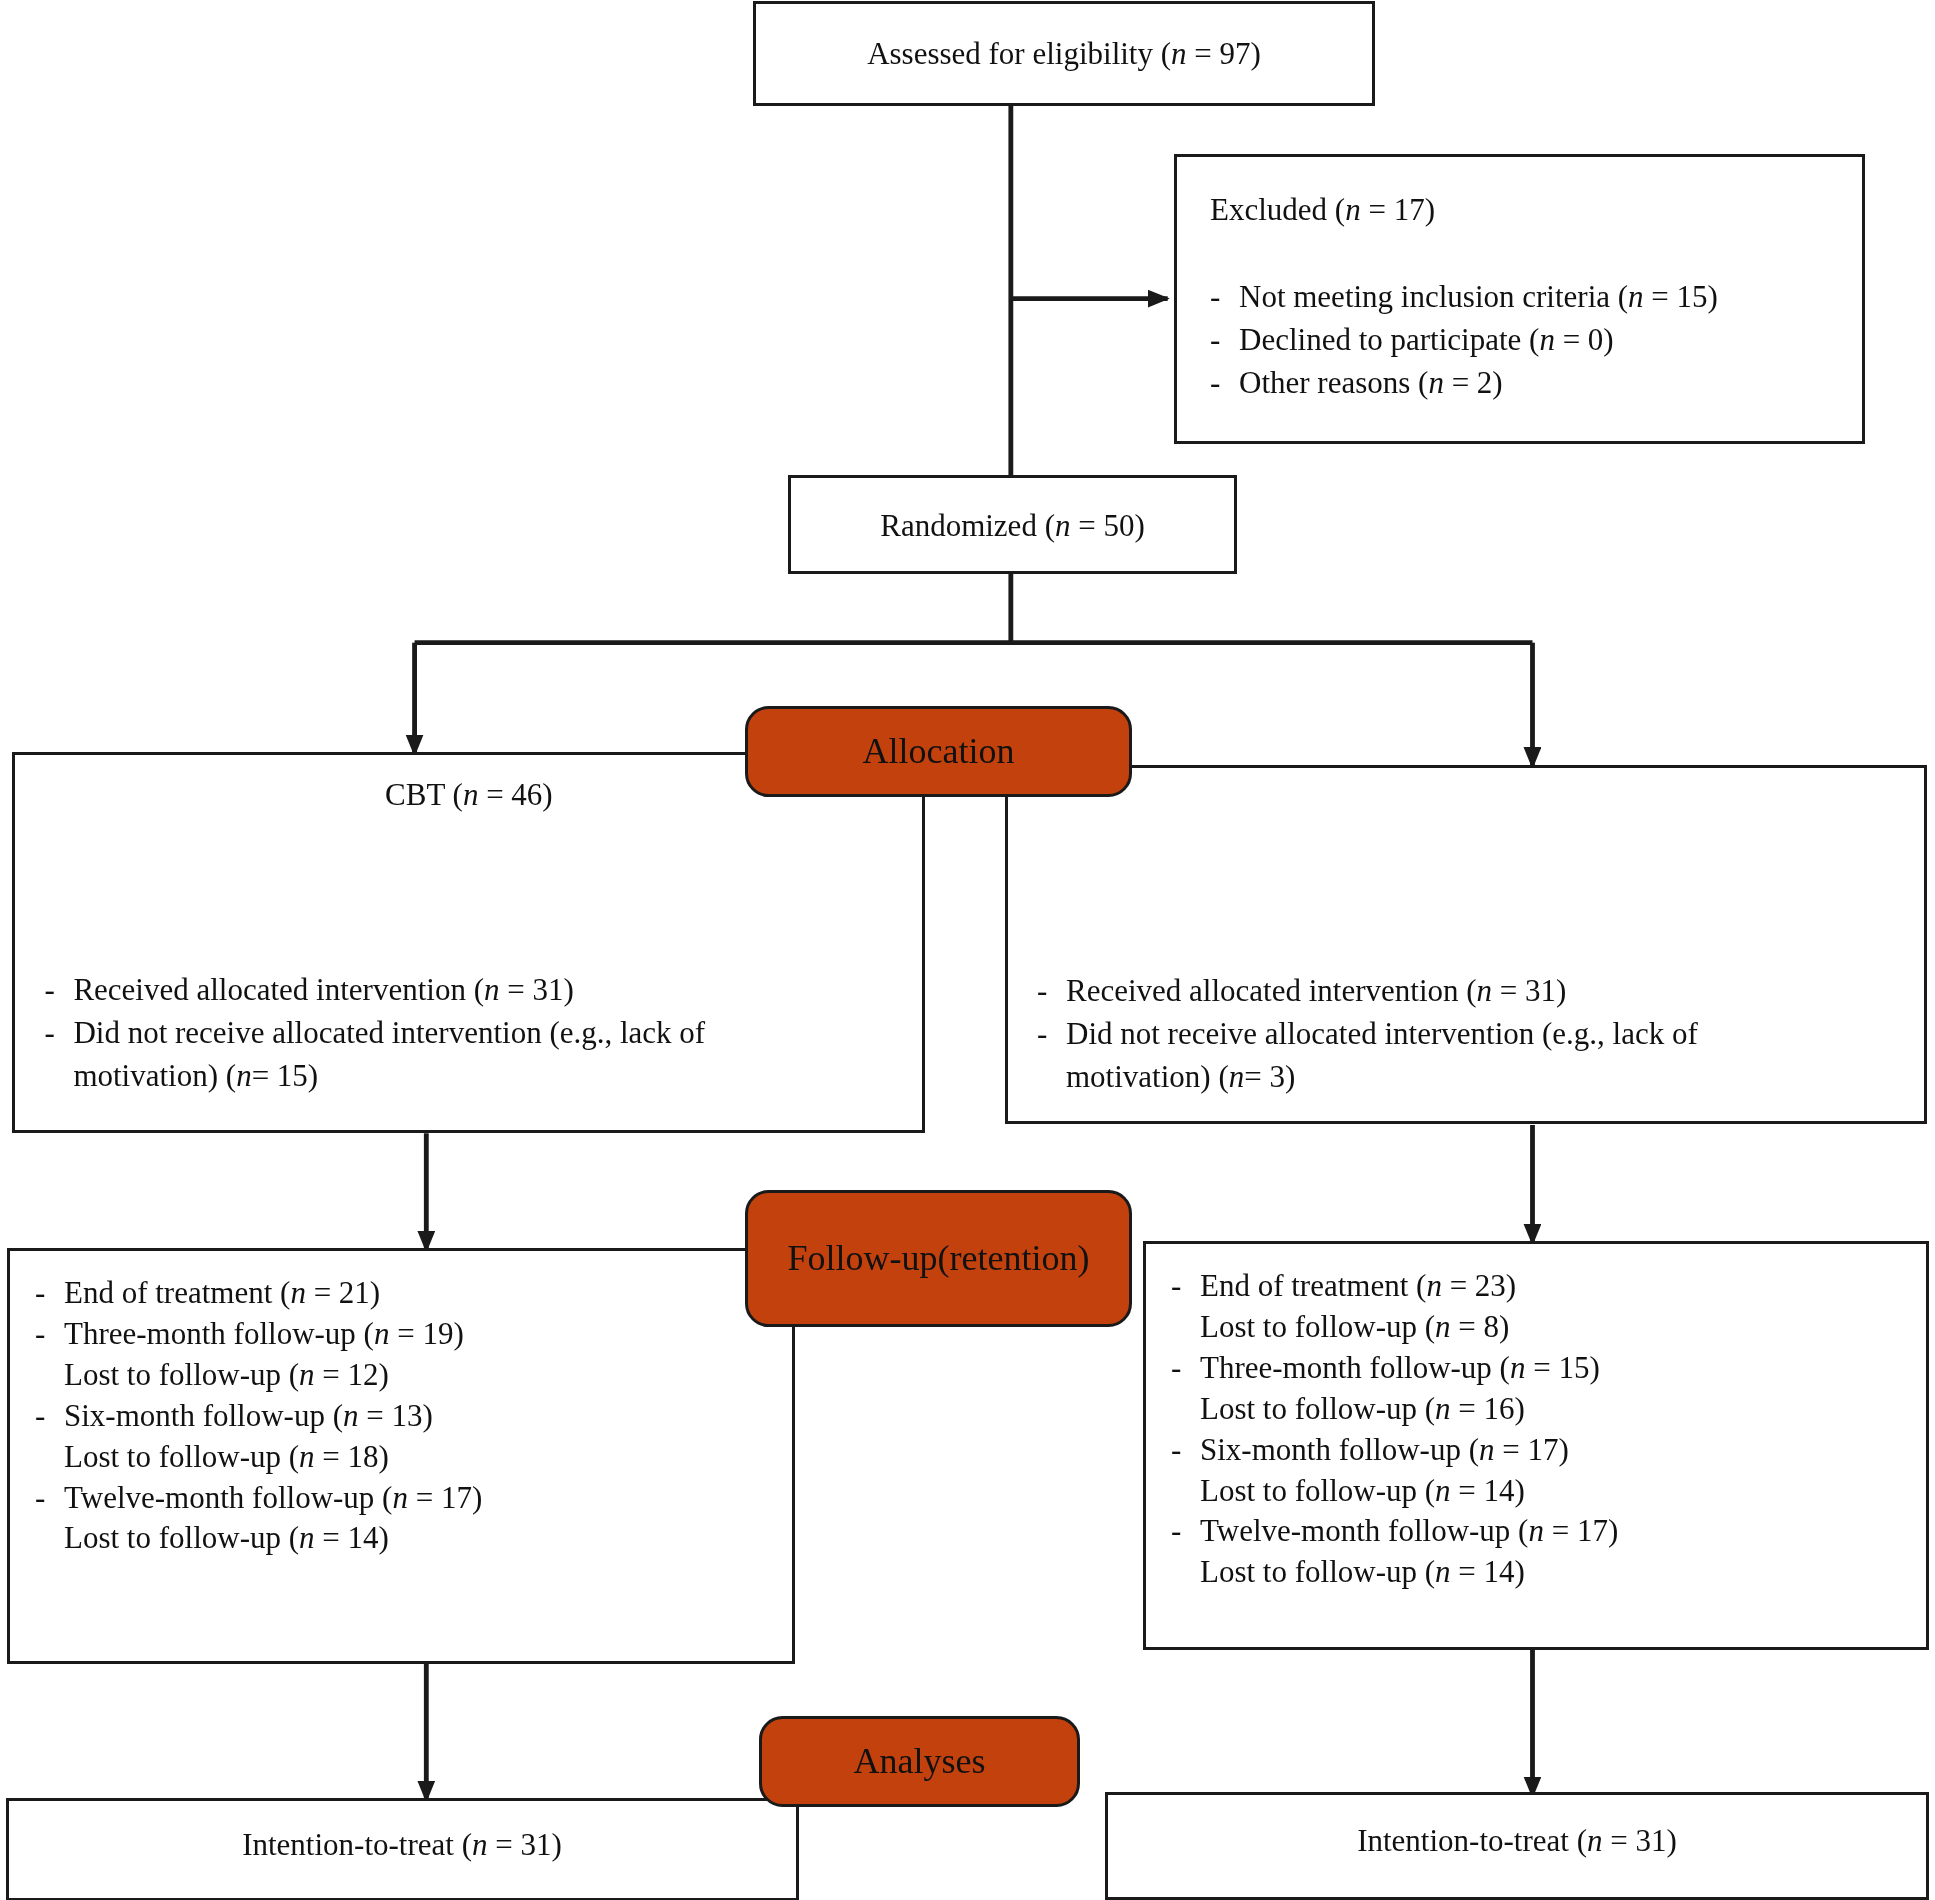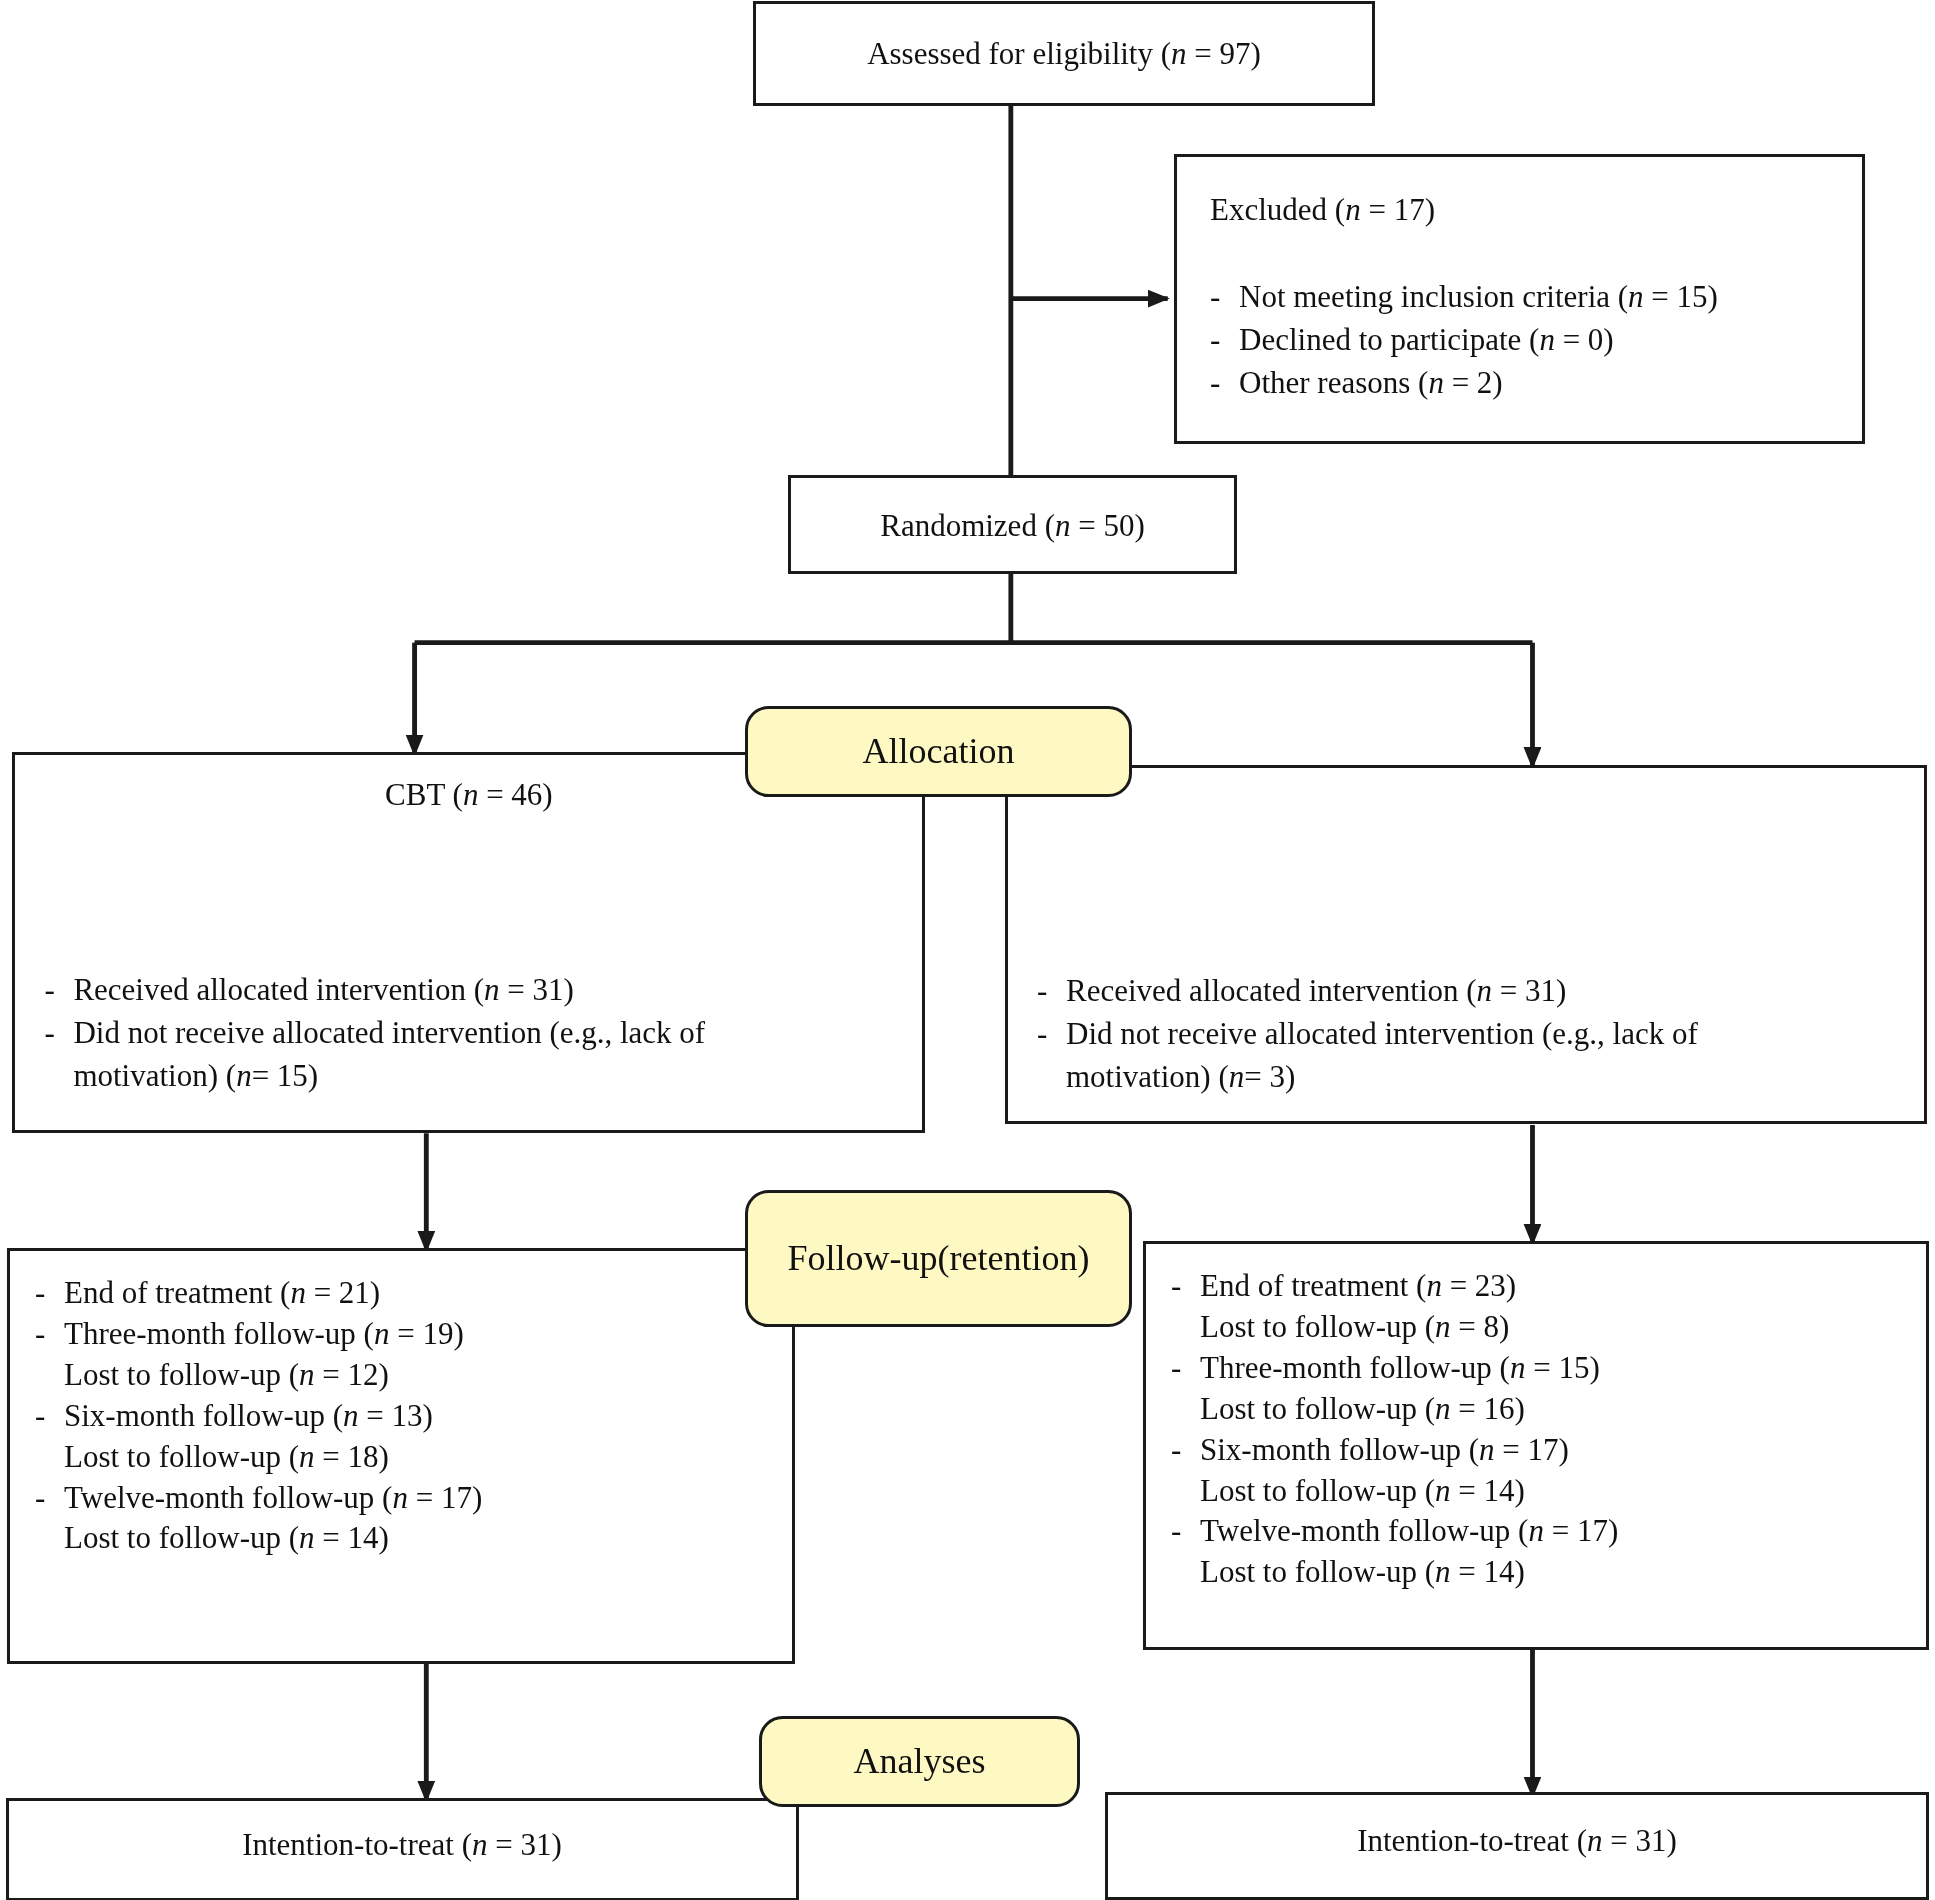--- a/index.html
+++ b/index.html
@@ -27,21 +27,21 @@
     position: absolute;
     box-sizing: border-box;
     border: 3.5px solid #1a1a1a;
     background: #ffffff;
   }
   .stage {
     position: absolute;
     box-sizing: border-box;
     border: 3.5px solid #1a1a1a;
     border-radius: 23.5px;
-    background: #fef9c3;
+    background: #c2410c;
     display: flex;
     align-items: center;
     justify-content: center;
     text-align: center;
     line-height: 1.18;
     z-index: 5;
   }
   .txt {
     position: absolute;
     font-size: 31px;

